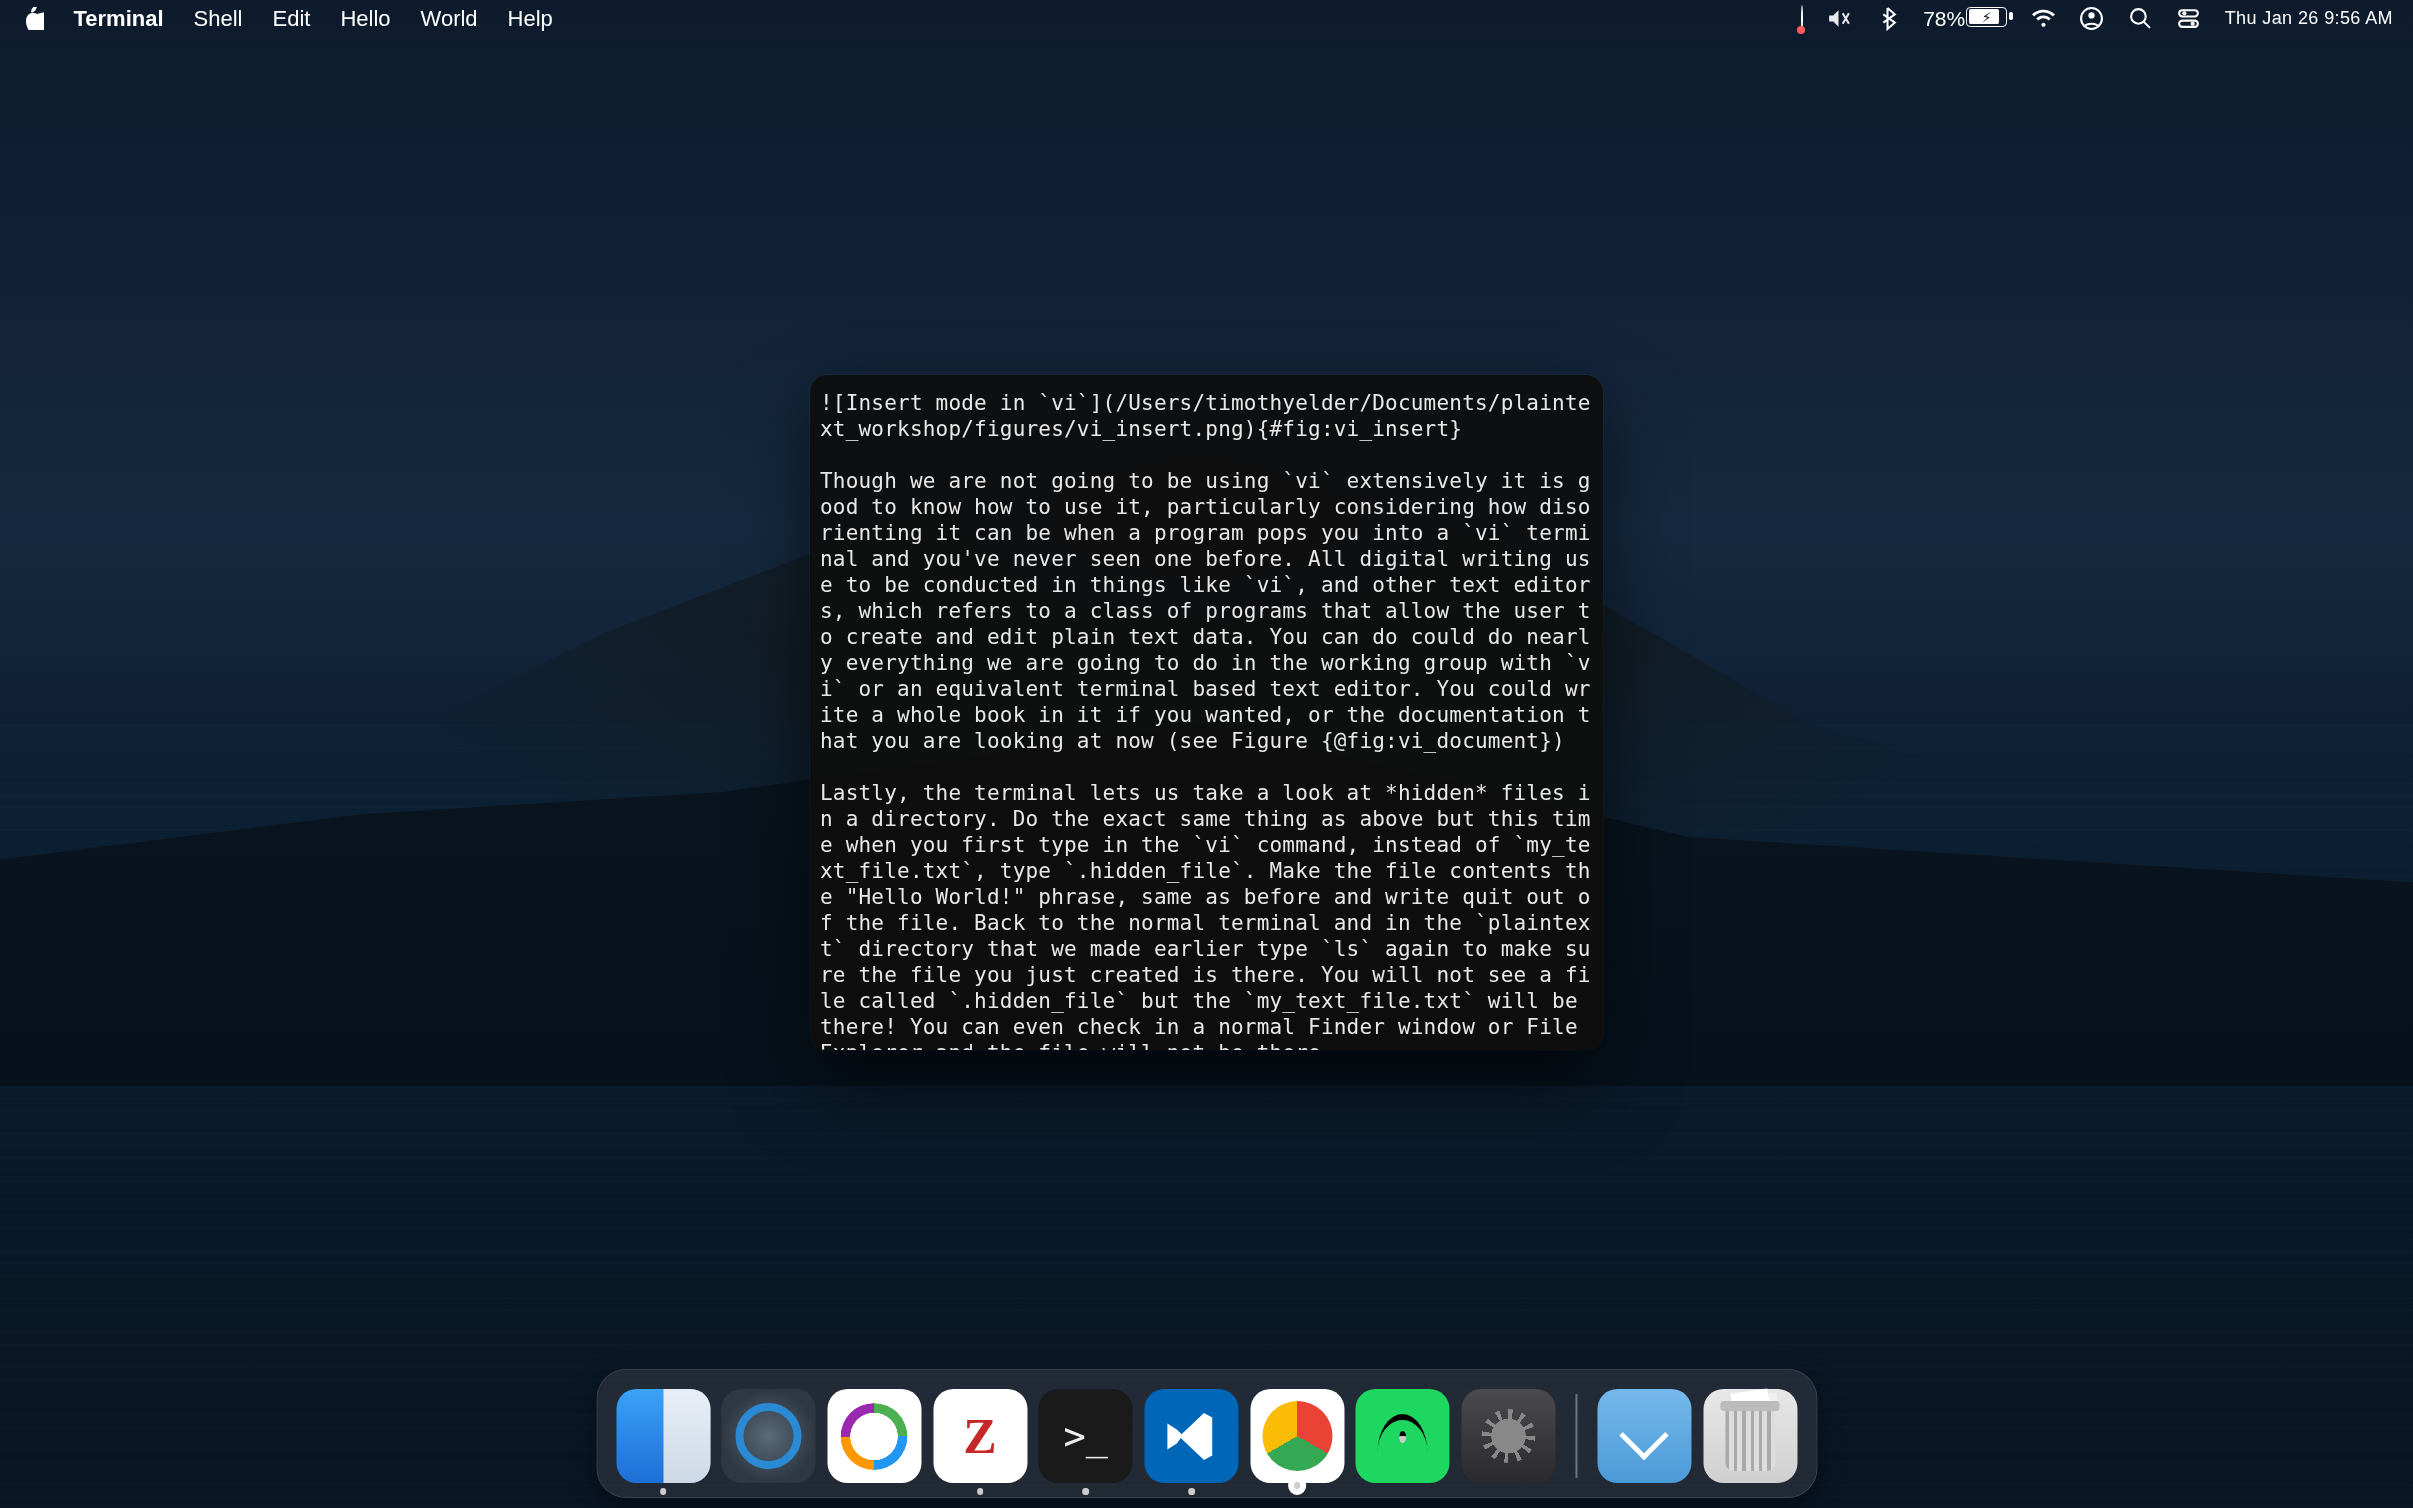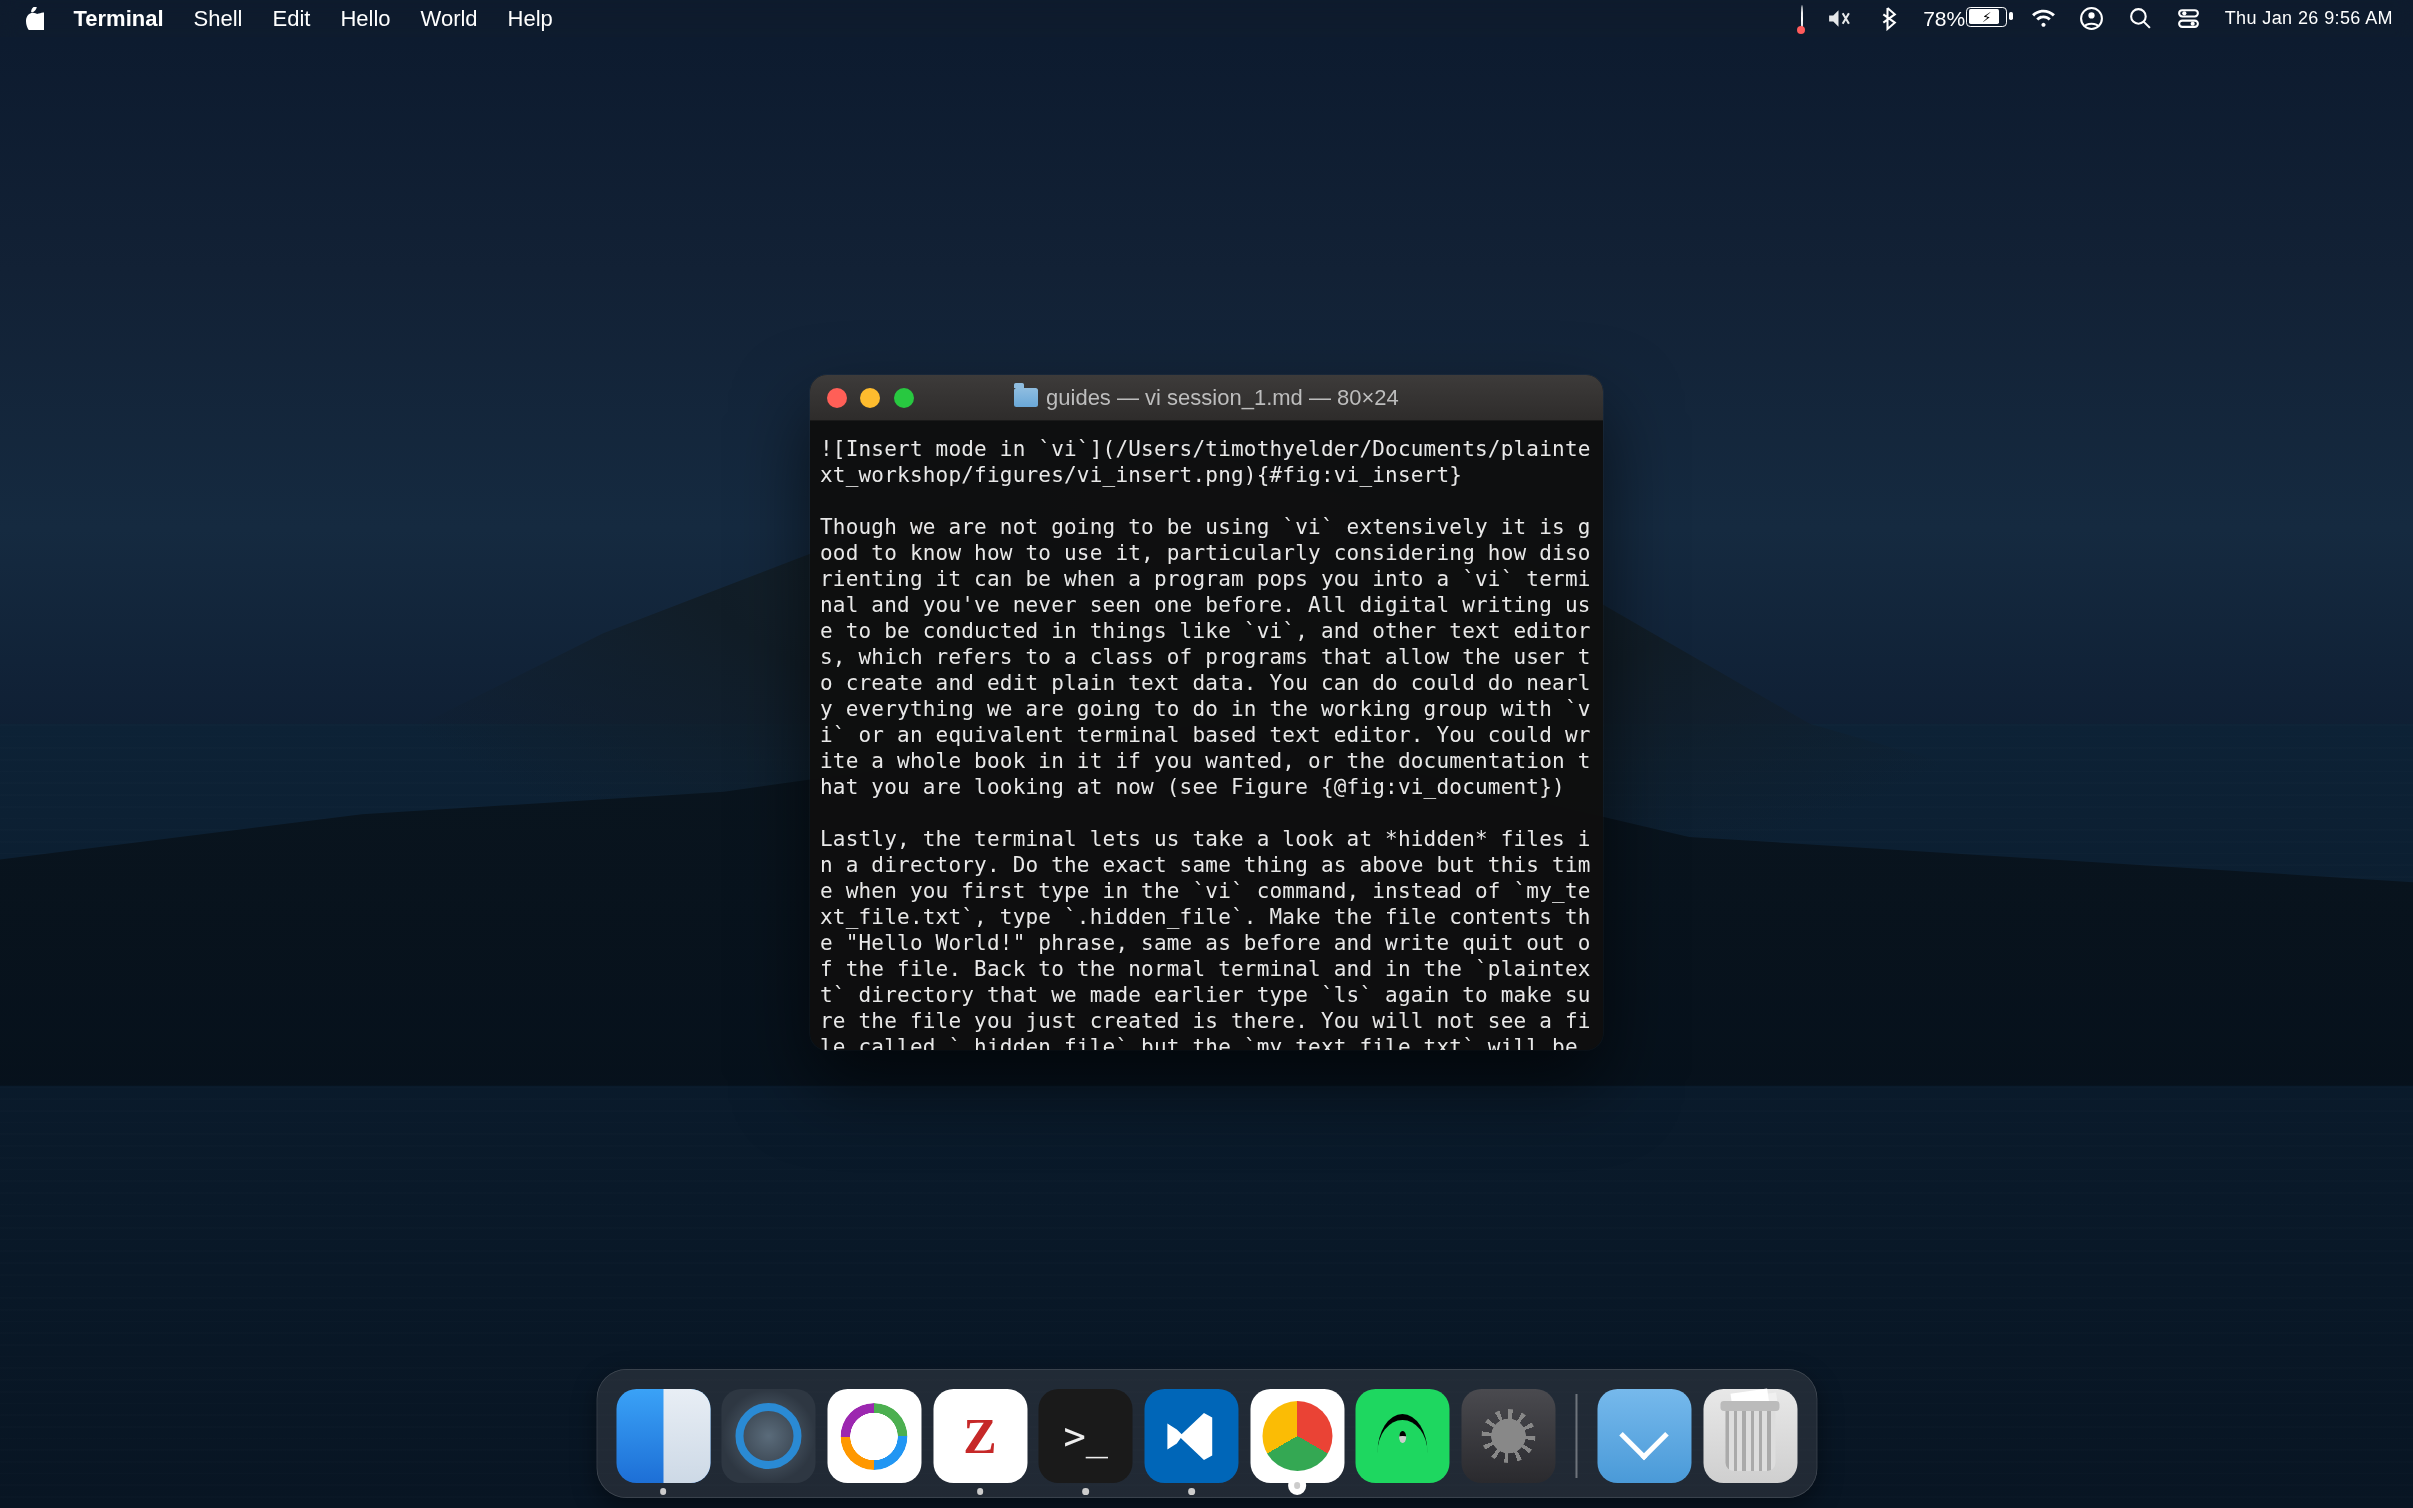--- a/index.html
+++ b/index.html
@@ -257,31 +257,20 @@
           <circle cx="8" cy="7" r="2"></circle>
           <rect x="3" y="14" width="18" height="6" rx="3" fill="none" stroke="#fff" stroke-width="2"></rect>
           <circle cx="16" cy="17" r="2"></circle>
         </svg>
     </span>
     <span class="mi clock">Thu Jan 26  9:56 AM</span>
   </div>
 </div>
 
 <div class="window">
-  <div class="titlebar">
-    <div class="traffic">
-      <span class="tl-close"></span>
-      <span class="tl-min"></span>
-      <span class="tl-max"></span>
-    </div>
-    <div class="title">
-      <span class="folder-icon"></span>
-      <span>guides — vi session_1.md — 80×24</span>
-    </div>
-  </div>
   <div class="term-body">![Insert mode in `vi`](/Users/timothyelder/Documents/plaintext_workshop/figures/vi_insert.png){#fig:vi_insert}
 
 Though we are not going to be using `vi` extensively it is good to know how to use it, particularly considering how disorienting it can be when a program pops you into a `vi` terminal and you've never seen one before. All digital writing use to be conducted in things like `vi`, and other text editors, which refers to a class of programs that allow the user to create and edit plain text data. You can do could do nearly everything we are going to do in the working group with `vi` or an equivalent terminal based text editor. You could write a whole book in it if you wanted, or the documentation that you are looking at now (see Figure {@fig:vi_document})
 
 Lastly, the terminal lets us take a look at *hidden* files in a directory. Do the exact same thing as above but this time when you first type in the `vi` command, instead of `my_text_file.txt`, type `.hidden_file`. Make the file contents the "Hello World!" phrase, same as before and write quit out of the file. Back to the normal terminal and in the `plaintext` directory that we made earlier type `ls` again to make sure the file you just created is there. You will not see a file called `.hidden_file` but the `my_text_file.txt` will be there! You can even check in a normal Finder window or File Explorer and the file will not be there.</div>
 </div>
 
 <div class="dock">
   <div class="dock-item di-finder running" title="Finder"></div>
   <div class="dock-item di-qt" title="QuickTime Player"></div>

